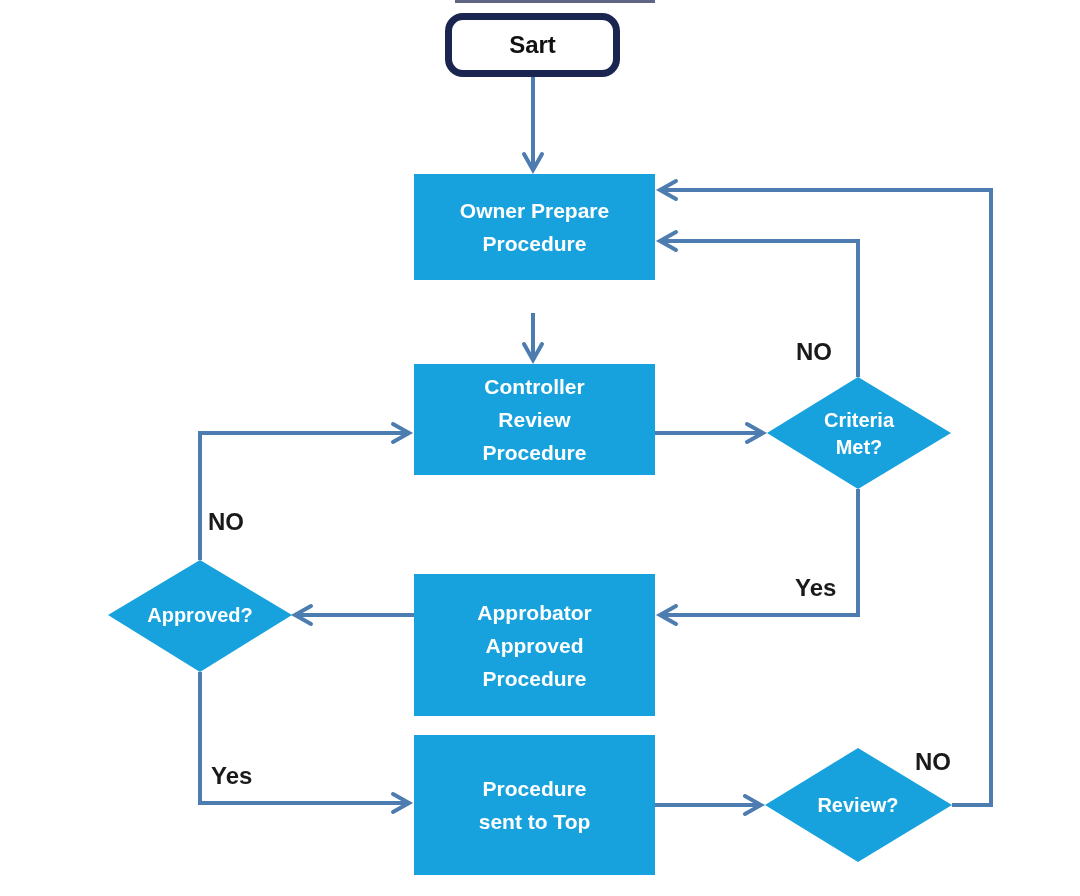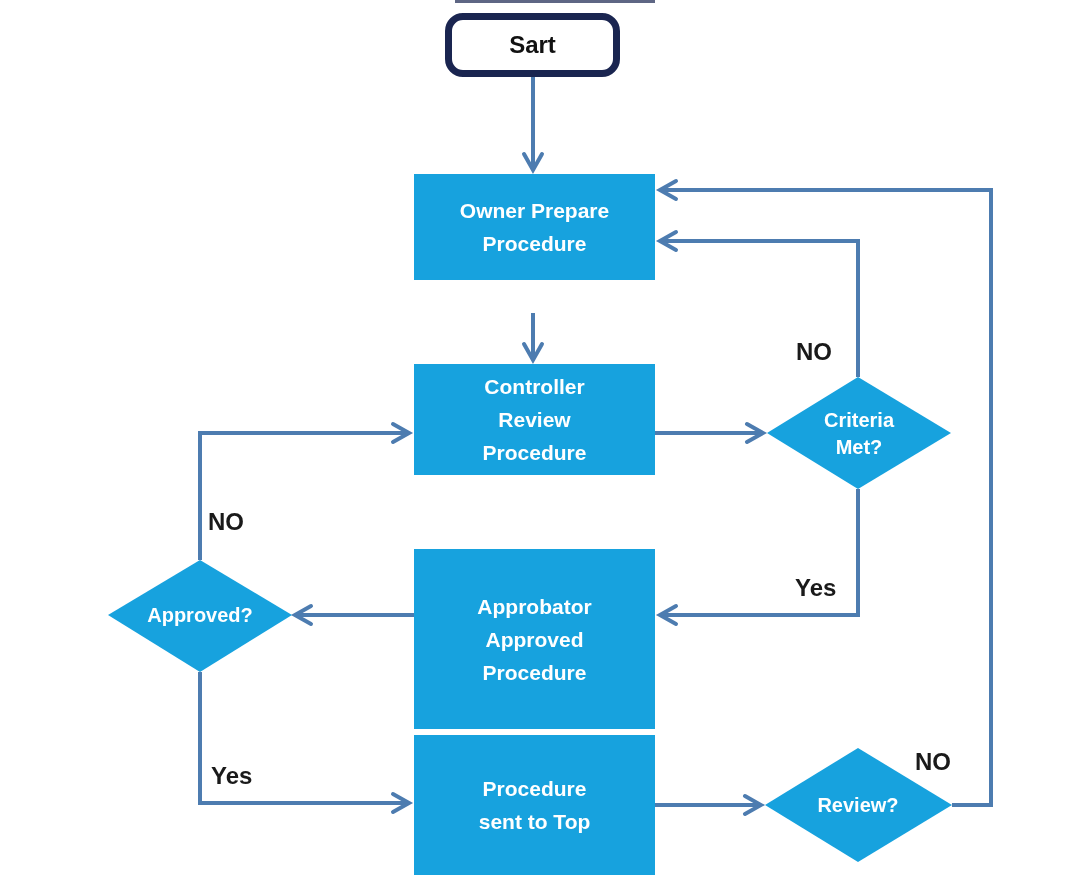--- a/index.html
+++ b/index.html
@@ -128,21 +128,21 @@
     <div>Owner Prepare</div>
     <div>Procedure</div>
   </div>
 
   <div class="node process" style="top:364px;height:111px;">
     <div>Controller</div>
     <div>Review</div>
     <div>Procedure</div>
   </div>
 
-  <div class="node process" style="top:549px;height:180px;">
+  <div class="node process" style="top:574px;height:142px;">
     <div>Approbator</div>
     <div>Approved</div>
     <div>Procedure</div>
   </div>
 
   <div class="node process" style="top:735px;height:140px;">
     <div>Procedure</div>
     <div>sent to Top</div>
   </div>
 

